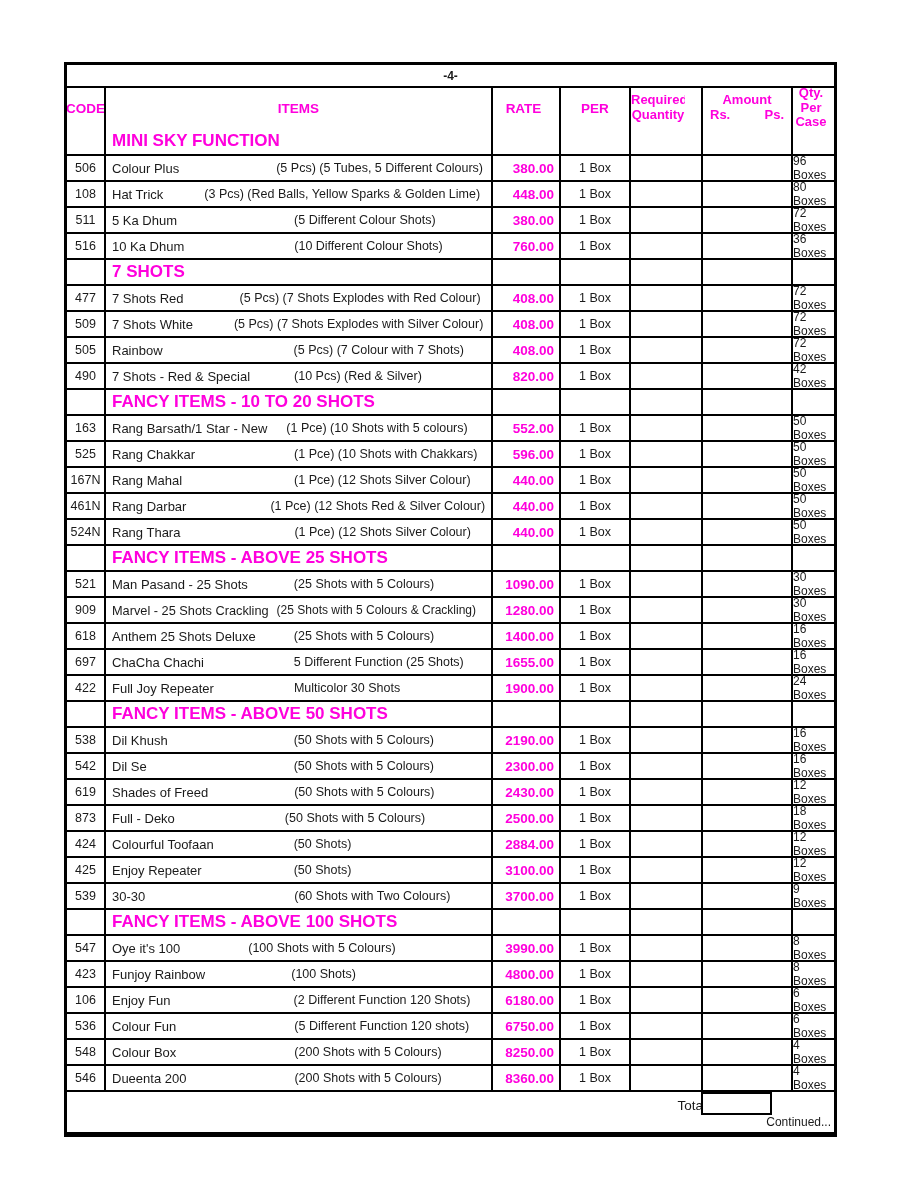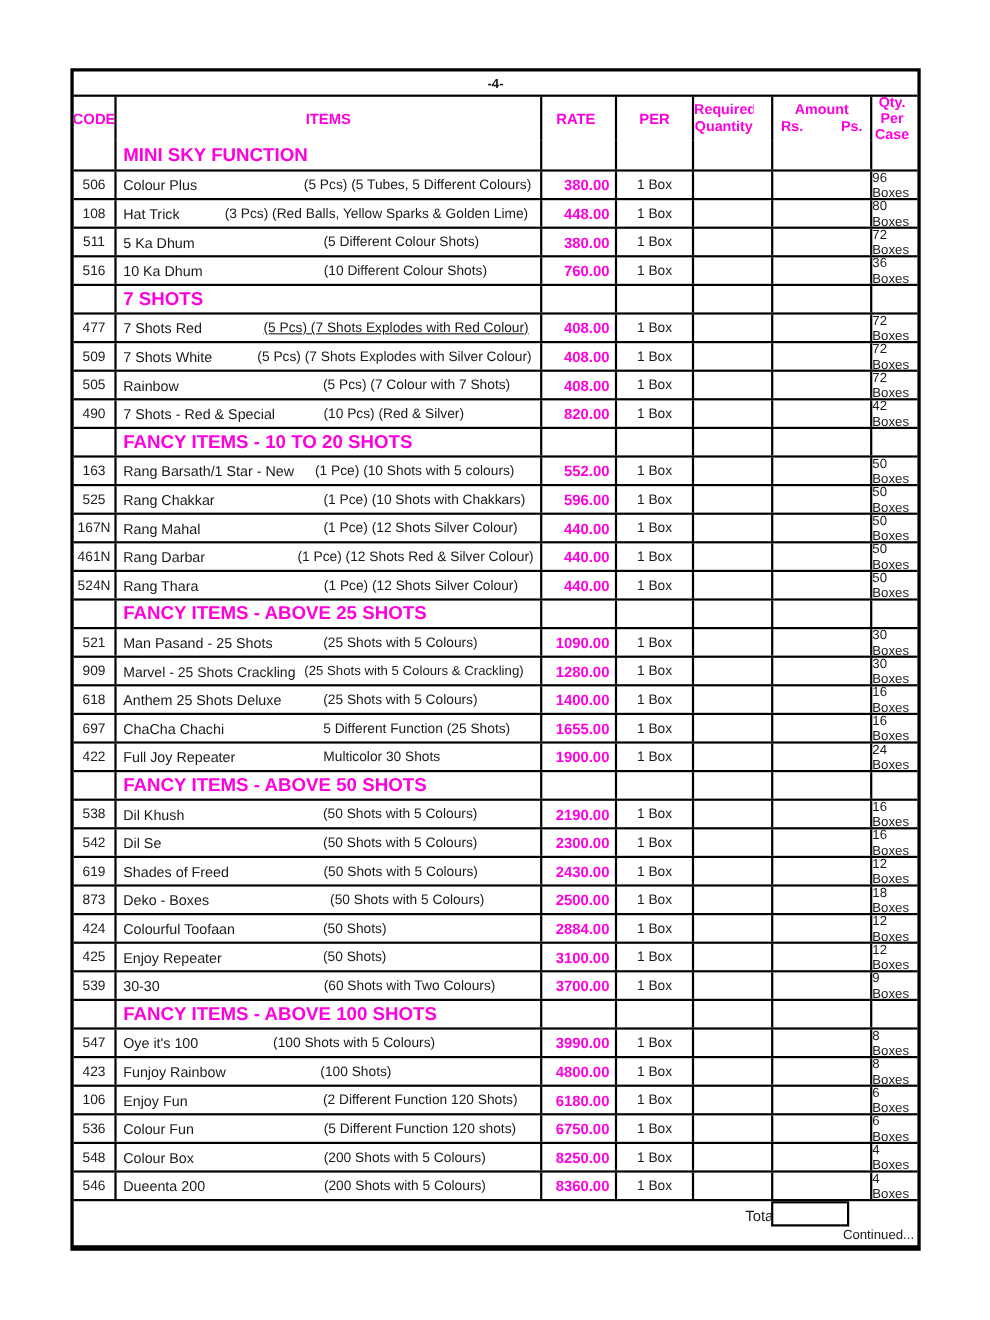--- a/index.html
+++ b/index.html
@@ -170,21 +170,21 @@
       <div class="cell col-req"></div>
       <div class="cell col-amt"></div>
       <div class="cell col-qty"></div>
     </div>
     <div class="row data-row">
       <div class="cell col-code">
         <span>477</span>
       </div>
       <div class="cell col-items">
         <span class="item-name">7 Shots Red</span>
-        <span class="item-desc" style="margin-left: 56px; text-decoration: underline;">(5 Pcs) (7 Shots Explodes with Red Colour)</span>
+        <span class="item-desc" style="margin-left: 56px;">(5 Pcs) (7 Shots Explodes with Red Colour)</span>
       </div>
       <div class="cell col-rate">
         <span class="rate-val">408.00</span>
       </div>
       <div class="cell col-per">
         <span>1 Box</span>
       </div>
       <div class="cell col-req"></div>
       <div class="cell col-amt"></div>
       <div class="cell col-qty">
@@ -542,21 +542,21 @@
       <div class="cell col-amt"></div>
       <div class="cell col-qty">
         <span>12 Boxes</span>
       </div>
     </div>
     <div class="row data-row">
       <div class="cell col-code">
         <span>873</span>
       </div>
       <div class="cell col-items">
-        <span class="item-name">Deko - Boxes</span>
+        <span class="item-name">Full - Deko</span>
         <span class="item-desc" style="margin-left: 110px;">(50 Shots with 5 Colours)</span>
       </div>
       <div class="cell col-rate">
         <span class="rate-val">2500.00</span>
       </div>
       <div class="cell col-per">
         <span>1 Box</span>
       </div>
       <div class="cell col-req"></div>
       <div class="cell col-amt"></div>

